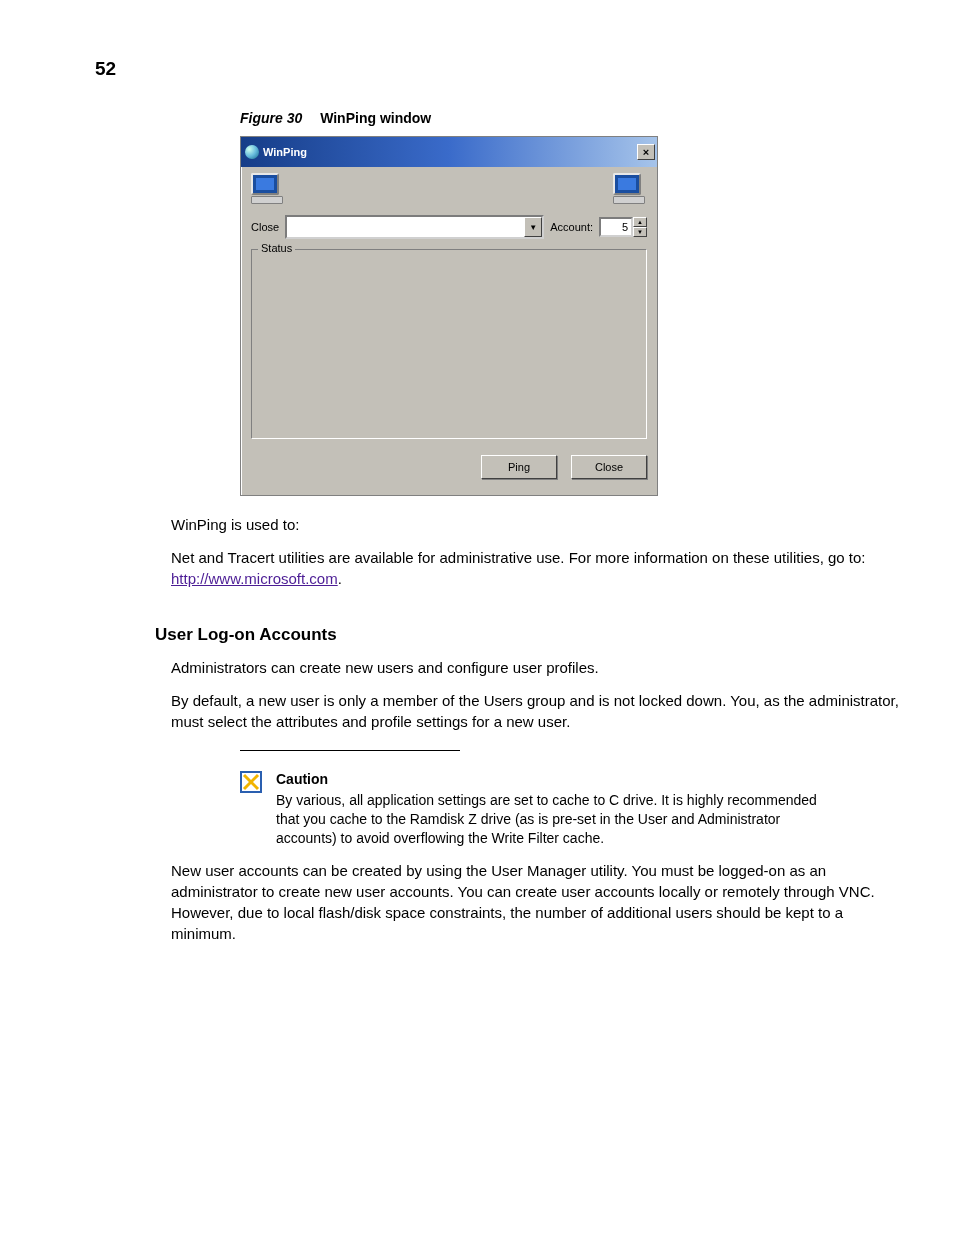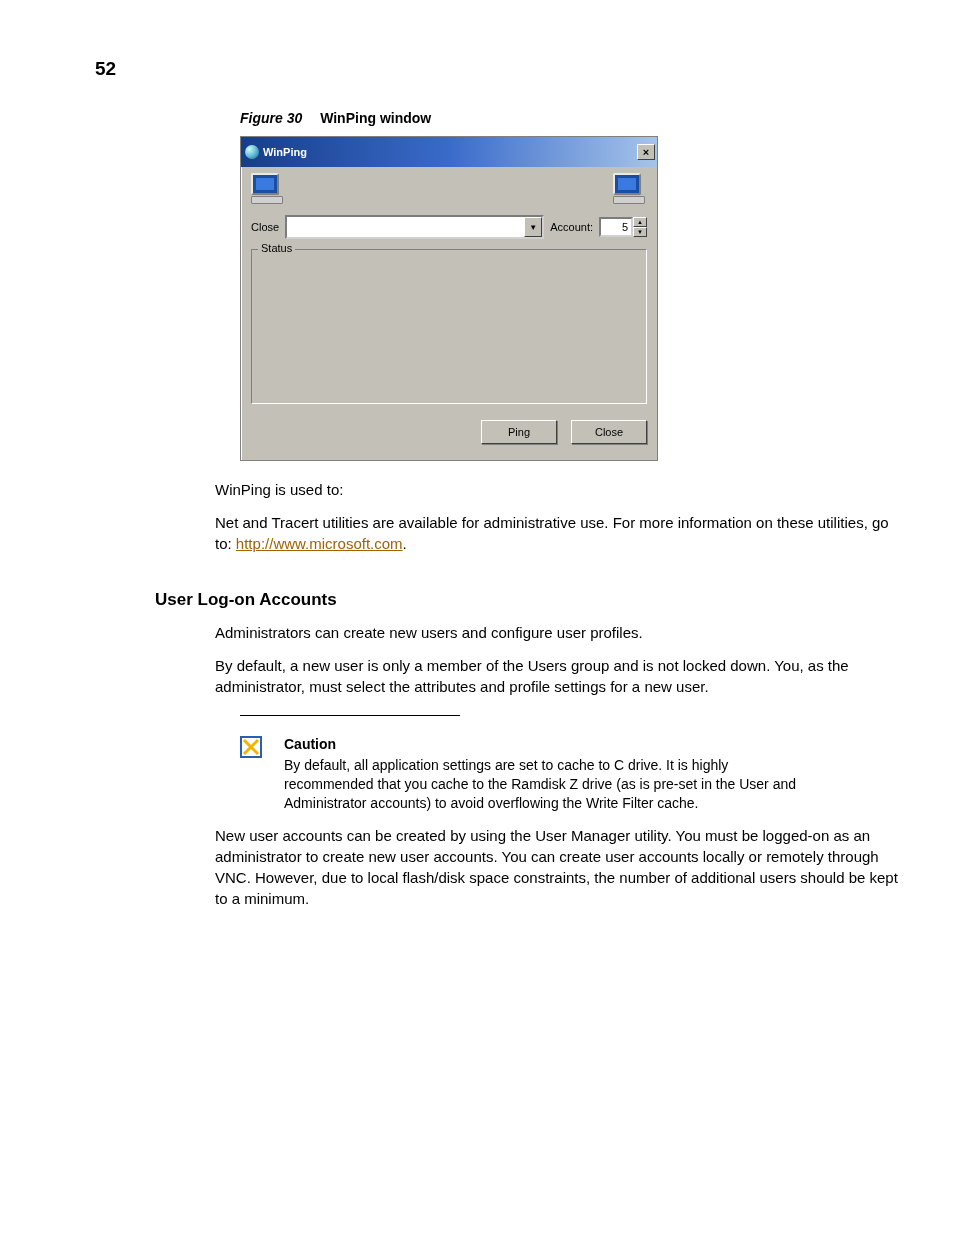--- a/index.html
+++ b/index.html
@@ -180,21 +180,21 @@
     display: flex;
     align-items: center;
     justify-content: center;
     cursor: pointer;
   }
   .status-group {
     border: 1px solid #808080;
     border-right-color: #fff;
     border-bottom-color: #fff;
     background: #c3c0b8;
-    height: 155px;
+    height: 190px;
     position: relative;
     padding: 4px;
     box-sizing: border-box;
   }
   .status-group .legend {
     position: relative;
     top: -12px;
     left: 2px;
     background: #c3c0b8;
     padding: 0 3px;
@@ -217,21 +217,21 @@
     box-shadow: 1px 1px 0 #808080;
     font-size: 11px;
     display: flex;
     align-items: center;
     justify-content: center;
     cursor: pointer;
   }
 
   
   .body-text {
-    margin-left: 120px;
+    margin-left: 76px;
     margin-right: 0;
     font-size: 15px;
     line-height: 1.4;
   }
   .para { margin: 12px 0; }
   ul.bullets {
     margin: 6px 0 6px 4px;
     padding-left: 20px;
     list-style: none;
   }
@@ -255,21 +255,21 @@
     margin-left: 60px;
   }
   .subsection-heading {
     font-weight: bold;
     font-size: 16px;
     margin-top: 30px;
     margin-bottom: 8px;
     margin-left: 145px;
   }
   a.ext-link {
-    color: #a16207;
+    color: #4c1d95;
   }
   .caution-icon {
     width: 22px;
     height: 22px;
     flex: 0 0 22px;
   }
   .caution-icon svg { width: 22px; height: 22px; }
   .caution-text .caution-title {
     font-weight: bold;
     margin-bottom: 4px;
@@ -283,21 +283,21 @@
     max-width: 580px;
   }
   .caution-wrap hr {
     border: none;
     border-top: 1px solid #000;
     width: 220px;
     margin: 0 0 10px 0;
   }
   .caution-inner {
     display: flex;
-    gap: 22px;
+    gap: 14px;
     font-size: 14px;
     margin-top: 20px;
   }
 </style>
 </head>
 <body>
 
 <div class="page">
   <div class="page-number">52</div>
 
@@ -373,21 +373,21 @@
     <div class="caution-inner">
       <div class="caution-icon">
         <svg viewBox="0 0 22 22">
           <rect x="1" y="1" width="20" height="20" fill="none" stroke="#2a5fb0" stroke-width="2"></rect>
           <line x1="4" y1="4" x2="18" y2="18" stroke="#f2b400" stroke-width="3"></line>
           <line x1="18" y1="4" x2="4" y2="18" stroke="#f2b400" stroke-width="3"></line>
         </svg>
       </div>
       <div class="caution-text">
         <div class="caution-title">Caution</div>
-        <div class="caution-body">By default, all application settings are set to cache to C drive. It is highly recommended that you cache to the Ramdisk Z drive (as is pre-set in the User and Administrator accounts) to avoid overflowing the Write Filter cache.</div>
+        <div class="caution-body">By various, all application settings are set to cache to C drive. It is highly recommended that you cache to the Ramdisk Z drive (as is pre-set in the User and Administrator accounts) to avoid overflowing the Write Filter cache.</div>
       </div>
     </div>
   </div>
 
   <div class="body-text">
     <div class="para">New user accounts can be created by using the User Manager utility. You must be logged-on as an administrator to create new user accounts. You can create user accounts locally or remotely through VNC. However, due to local flash/disk space constraints, the number of additional users should be kept to a minimum.</div>
   </div>
 </div>
 
 </body></html>

